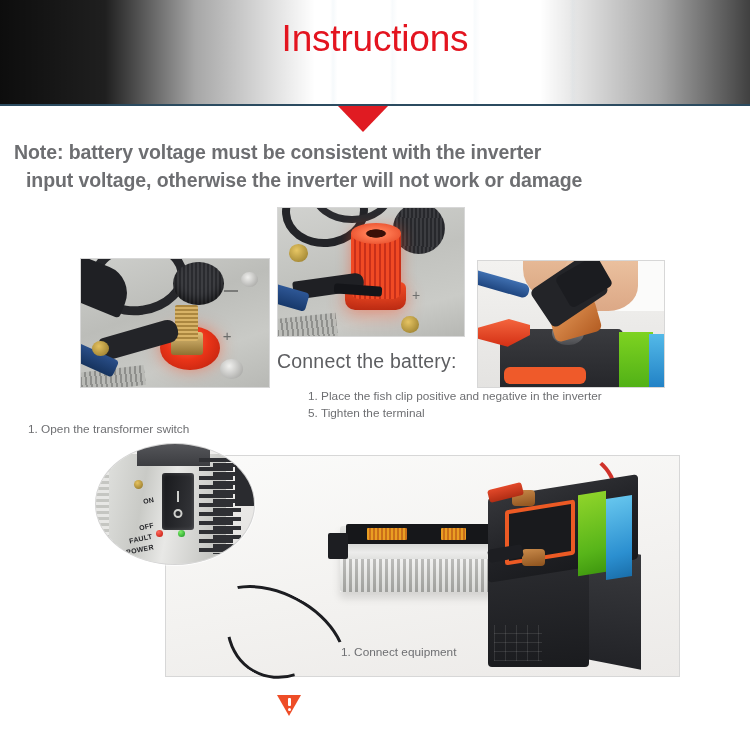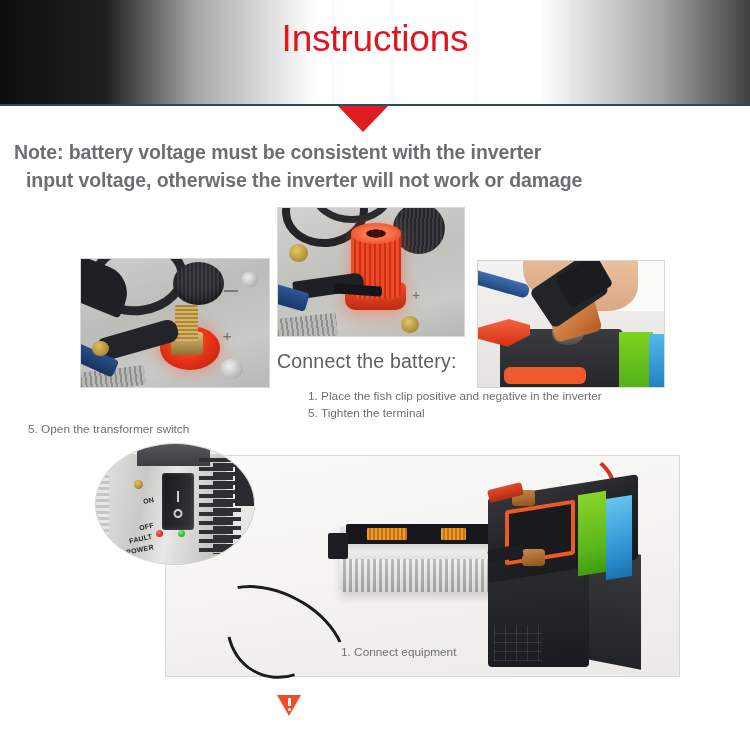--- a/index.html
+++ b/index.html
@@ -584,21 +584,21 @@
     <div class="redclip"></div>
   </div>
 </div>
 
 <div id="connect-heading">Connect the battery:</div>
 <ul id="steps-list">
   <li>1. Place the fish clip positive and negative in the inverter</li>
   <li>5. Tighten the terminal</li>
 </ul>
 
-<div id="label-step5">5. Open the transformer switch</div>
+<div id="label-step5">1. Open the transformer switch</div>
 
 <div id="photo-full-setup">
   <div class="bgpaper"></div>
 
   <div class="blackcord" id="cord1"></div>
   <div class="blackcord" id="cord2"></div>
 
   <div id="inverter-body"></div>
   <div id="inverter-fins"></div>
   <div id="inverter-display">

